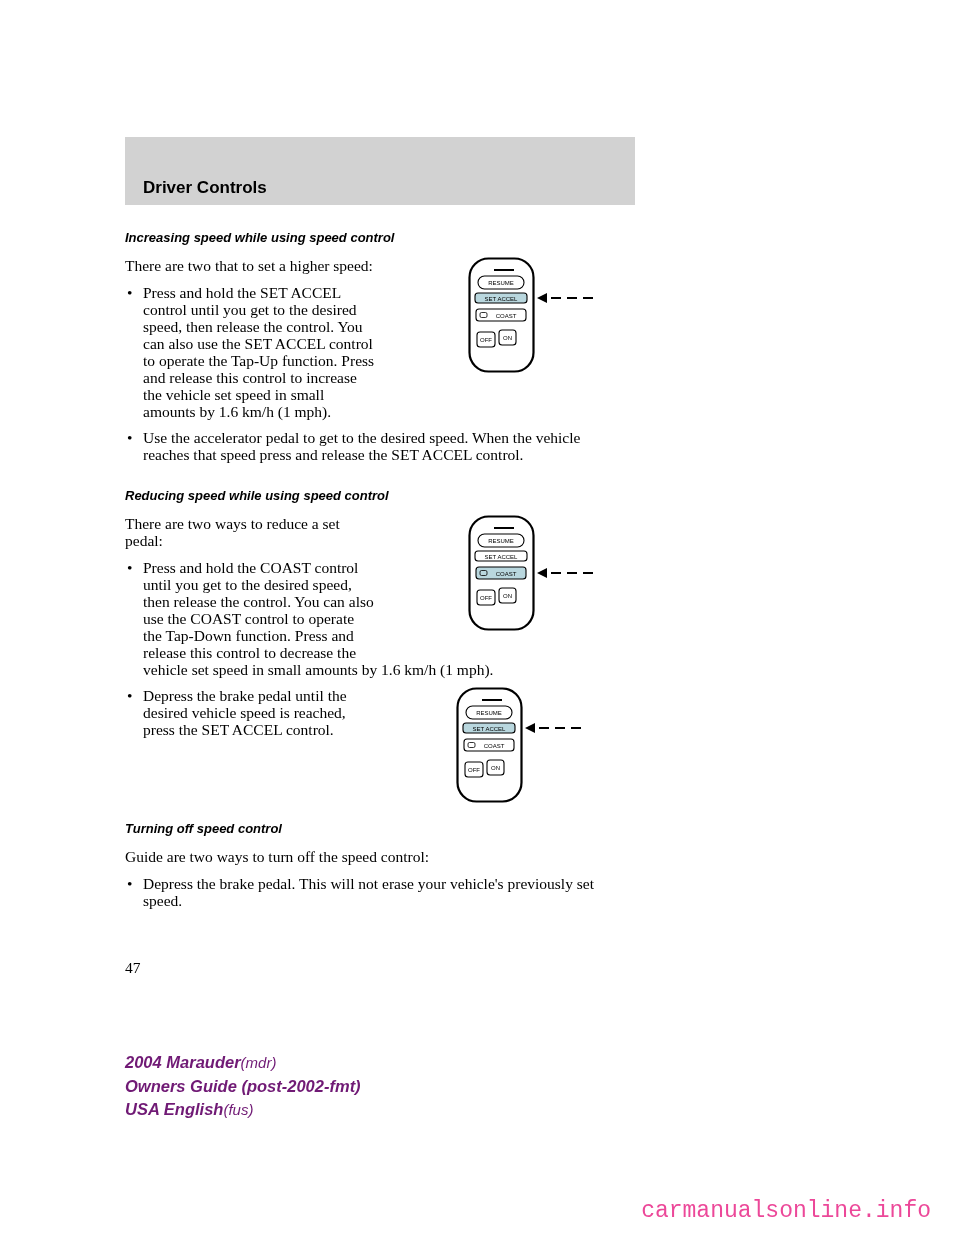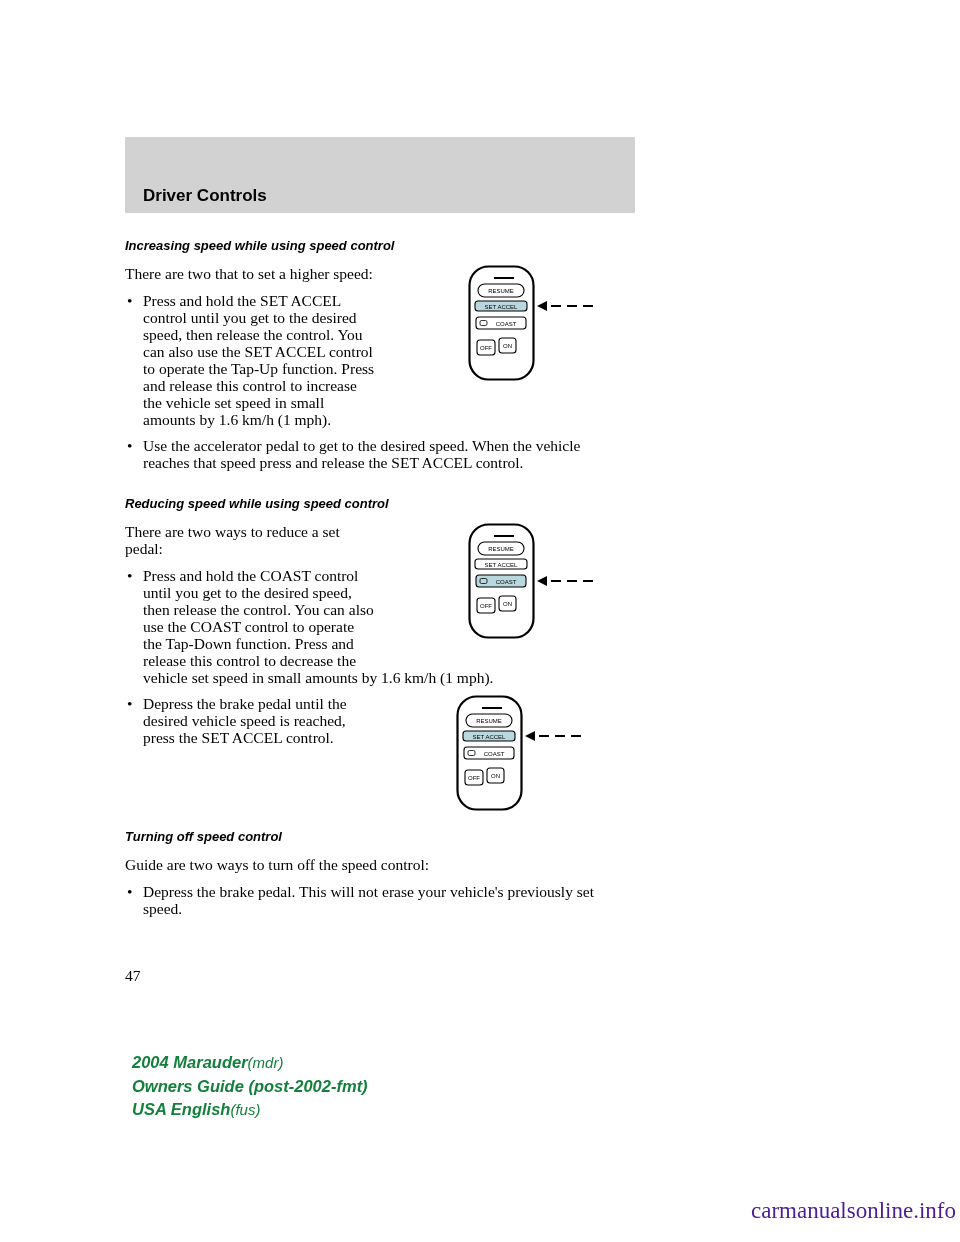--- a/index.html
+++ b/index.html
@@ -2,21 +2,21 @@
 <html><head>
 <meta charset="utf-8">
 <style>
   html,body { margin:0; padding:0; background:#ffffff; }
   .page {
     position:relative; width:960px; height:1242px; background:#ffffff;
     font-family:"Liberation Serif", serif; color:#000; overflow:hidden;
   }
   .content { position:absolute; left:125px; top:137px; width:510px; }
   .header-bar {
-    background:#d2d2d2; height:76px; box-sizing:border-box;
+    background:#d2d2d2; height:68px; box-sizing:border-box;
     display:flex; align-items:flex-end; padding:0 0 9px 18px;
   }
   .header-bar h1 {
     margin:0; font-family:"Liberation Sans", sans-serif;
     font-size:17px; font-weight:bold; line-height:1;
   }
   h2.section-heading {
     clear:both; font-family:"Liberation Sans", sans-serif;
     font-style:italic; font-weight:bold; font-size:13px; line-height:18px;
     margin:24px 0 10px 0;
@@ -34,28 +34,28 @@
   .pad-btn { fill:#ffffff; stroke:#000; stroke-width:1.1; }
   .pad-btn.hl { fill:#b9d7de; }
   .pad-label {
     font-family:"Liberation Sans", sans-serif; font-size:6px;
     fill:#000; text-anchor:middle;
   }
   .pad-line { stroke:#000; stroke-width:2; }
   .arrow-dash { stroke:#000; stroke-width:2; stroke-dasharray:10 6; }
   .page-number { clear:both; margin-top:50px; font-size:15.5px; }
   .footer {
-    position:absolute; left:132px; top:1051px;
+    position:absolute; left:125px; top:1051px;
     font-family:"Liberation Sans", sans-serif; font-weight:bold;
-    font-style:italic; color:#15803d; font-size:16.5px; line-height:22.5px;
+    font-style:italic; color:#701a75; font-size:16.5px; line-height:22.5px;
   }
   .footer .suffix { font-weight:normal; font-size:15px; }
   .watermark {
-    position:absolute; right:4px; top:1198px;
-    font-family:Liberation Serif, serif; font-size:23px; color:#4c1d95;
+    position:absolute; right:29px; top:1198px;
+    font-family:Liberation Mono, monospace; font-size:23px; color:#ec4899;
   }
 </style>
 </head>
 <body>
 
 <div class="page">
   <div class="content">
 
     <div class="header-bar">
       <h1>Driver Controls</h1>

